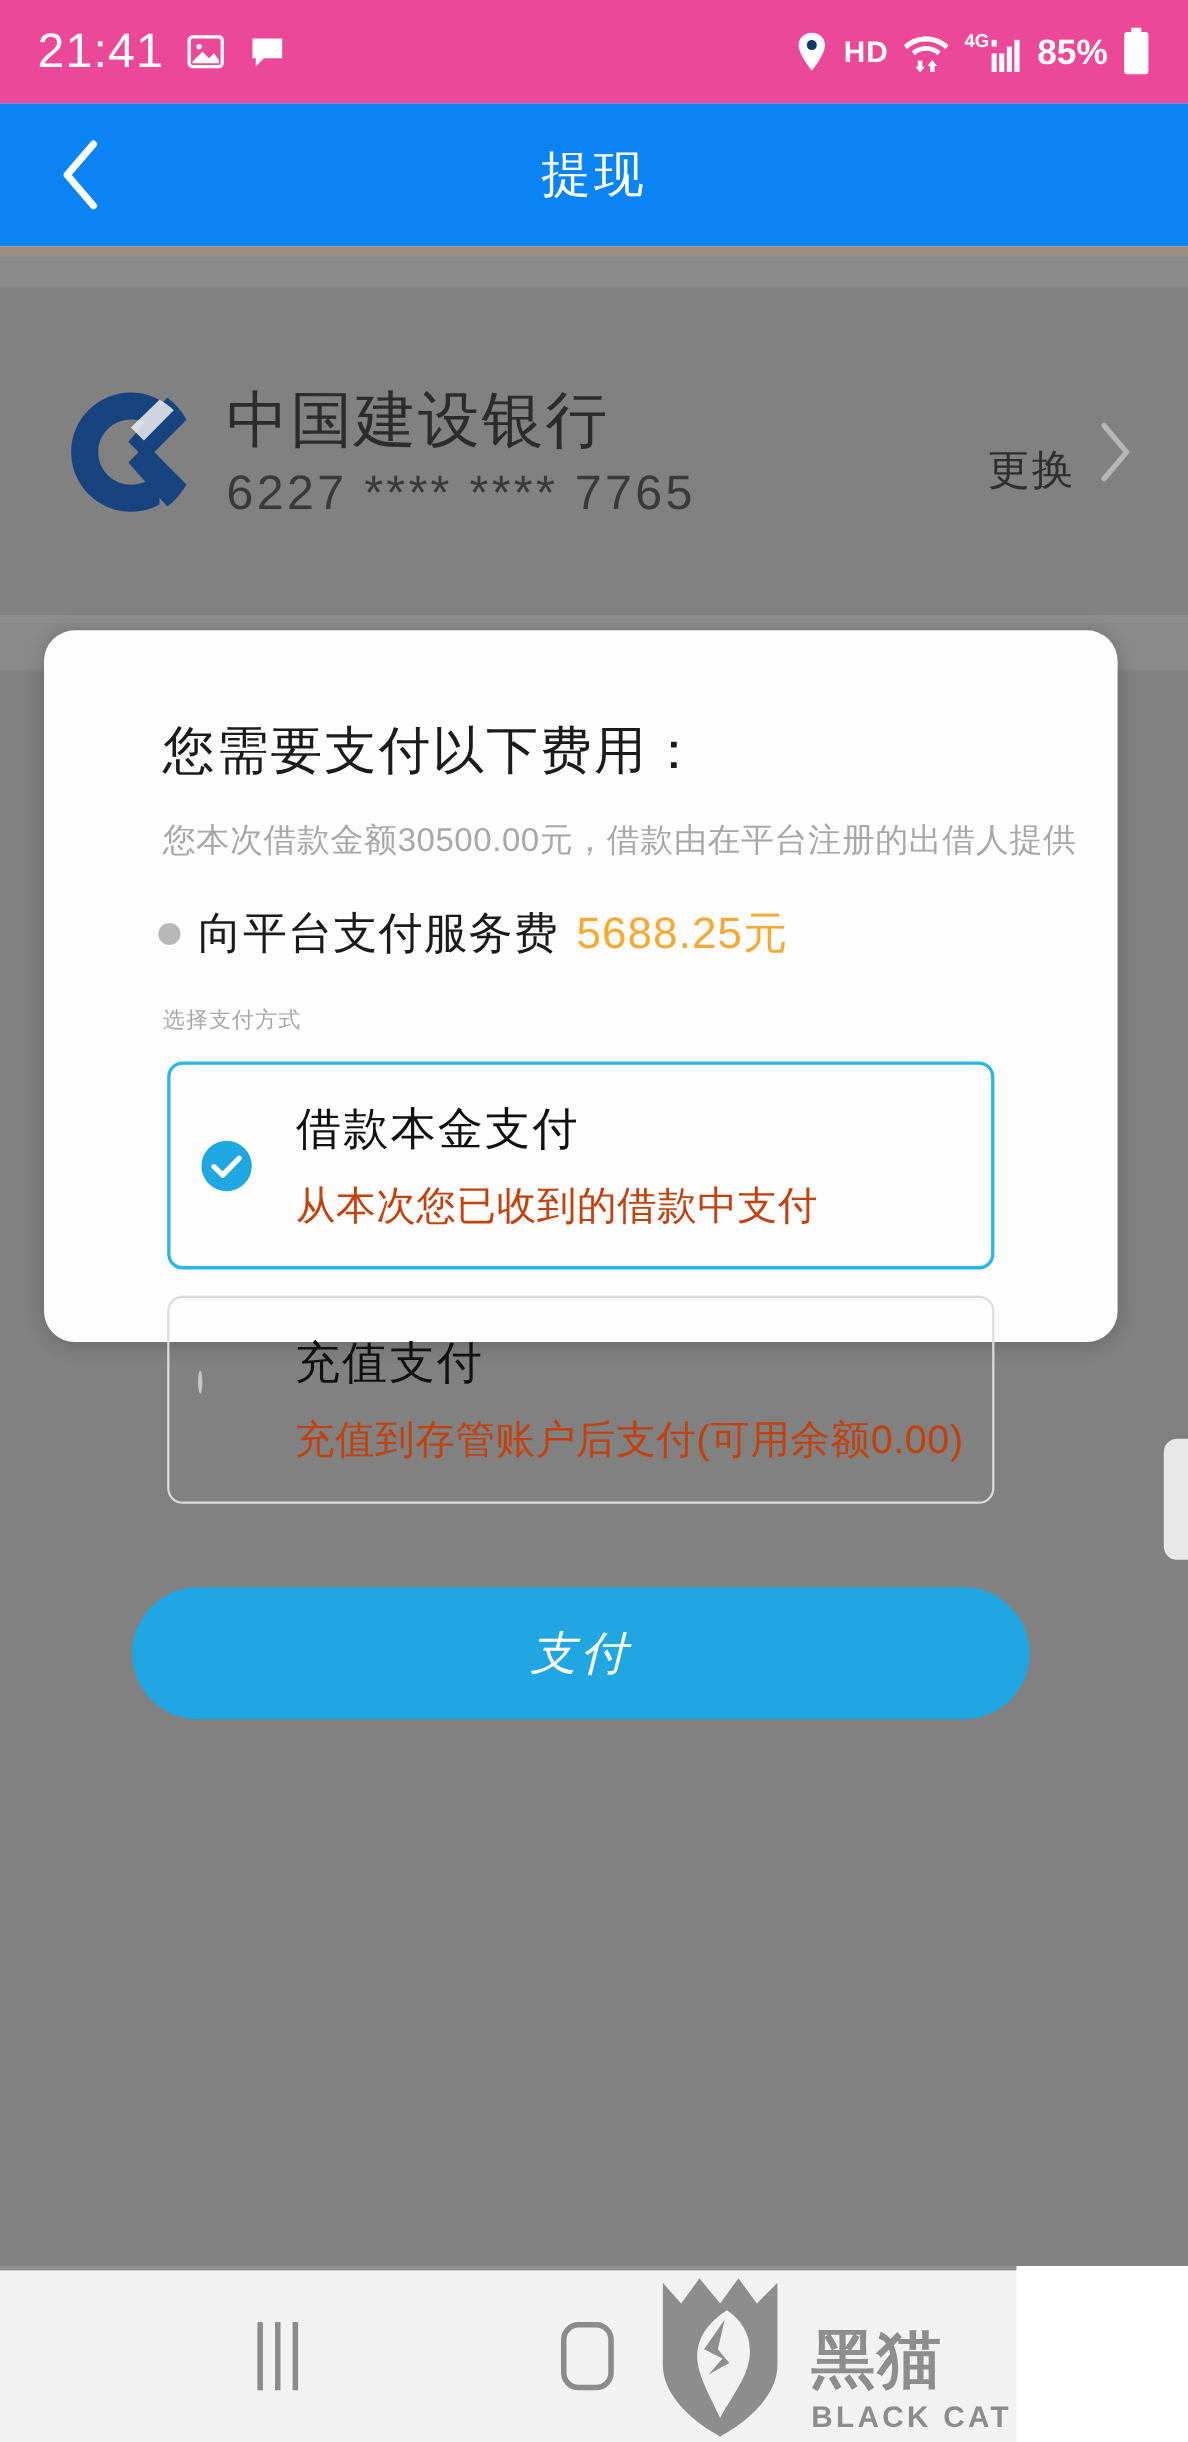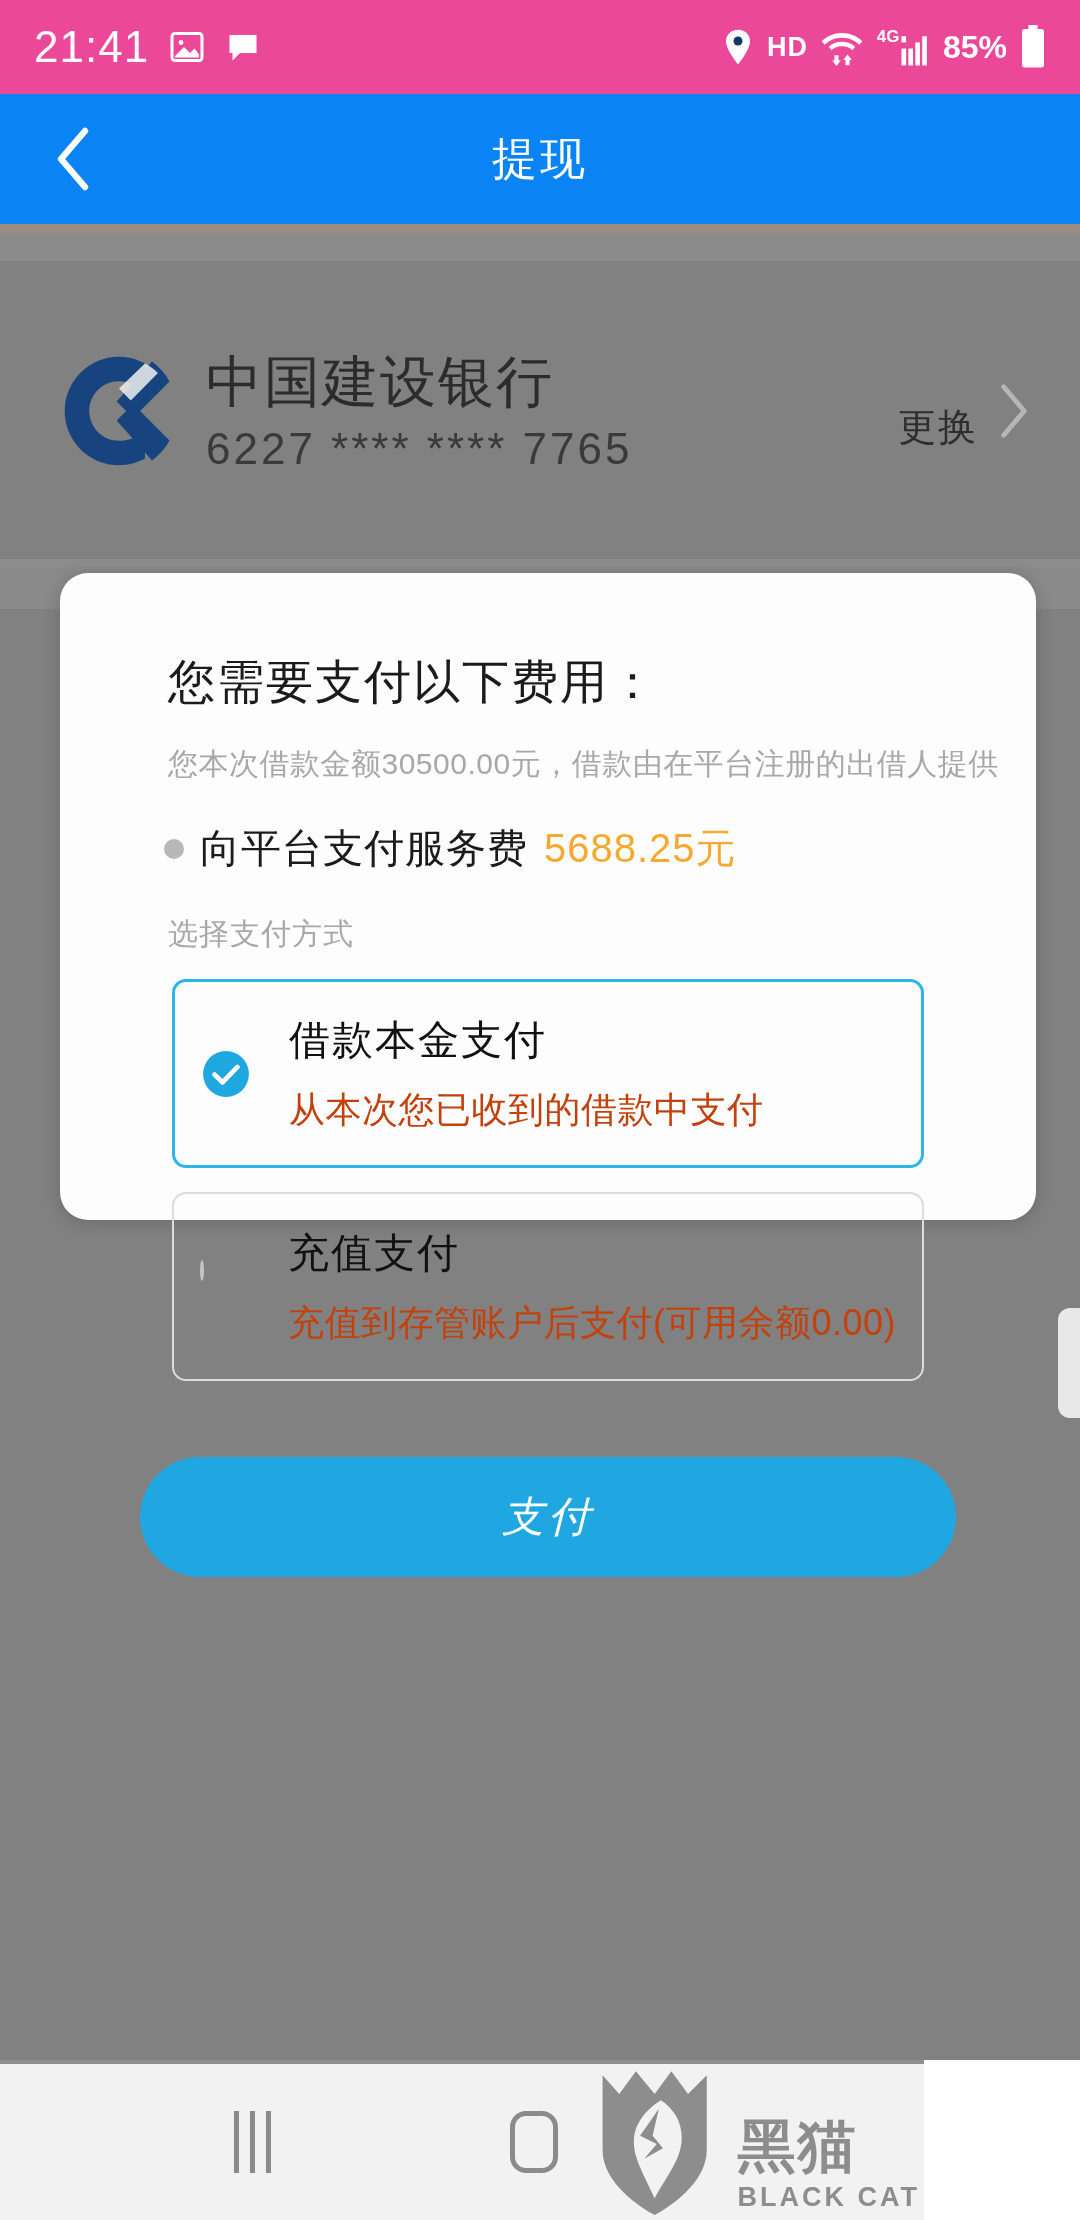--- a/index.html
+++ b/index.html
@@ -77,41 +77,41 @@
     position:absolute; left:0; top:334px; width:1080px; height:42px;
     background:#8a8a8a;
   }
   .scroll-thumb {
     position:absolute; right:0; top:1075px; width:22px; height:110px;
     background:#e8e8e8; border-radius:12px 0 0 12px;
   }
 
   
   .dialog {
-    position:absolute; left:60px; top:573px; width:976px; height:647px;
+    position:absolute; left:40px; top:573px; width:976px; height:647px;
     background:#fdfdfd; border-radius:28px;
     box-shadow:0 2px 18px rgba(0,0,0,0.18);
   }
   .dialog-inner { padding:78px 0 0 0; }
   .dlg-title {
     margin-left:108px; font-size:47px; color:#1b1b1b; letter-spacing:2px; font-weight:400;
   }
   .dlg-sub {
     margin-left:108px; margin-top:30px; font-size:30px; color:#a8a8a8; letter-spacing:0.5px;
   }
   .fee-line {
     margin-left:104px; margin-top:36px; display:flex; align-items:center; gap:16px;
   }
   .fee-dot {
     width:20px; height:20px; border-radius:50%; background:#b8b8b8; flex:0 0 20px;
   }
   .fee-label { font-size:40px; color:#1b1b1b; letter-spacing:1px; }
   .fee-amount { font-size:40px; color:#f7a830; letter-spacing:1px; }
   .pm-label {
-    margin-left:108px; margin-top:38px; font-size:30px; color:#a8a8a8; letter-spacing:1px;
+    margin-left:108px; margin-top:38px; font-size:20px; color:#a8a8a8; letter-spacing:1px;
   }
 
   .pm-option {
     position:relative; margin:24px 0 0 112px; width:752px; height:189px;
     border:2px solid #dcdcdc; border-radius:14px;
     display:flex; align-items:center;
   }
   .pm-option.selected { border:3px solid #2ab6e8; }
   .pm-radio {
     position:absolute; left:26px; top:50%; transform:translateY(-50%);

